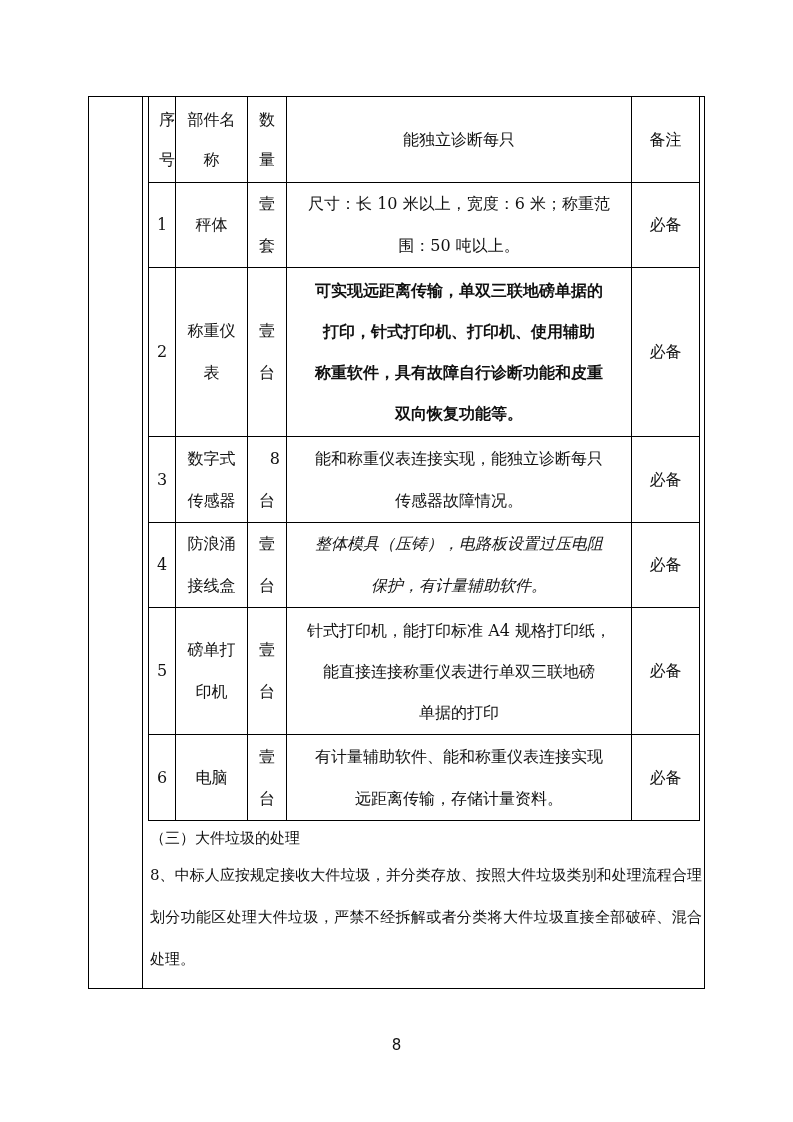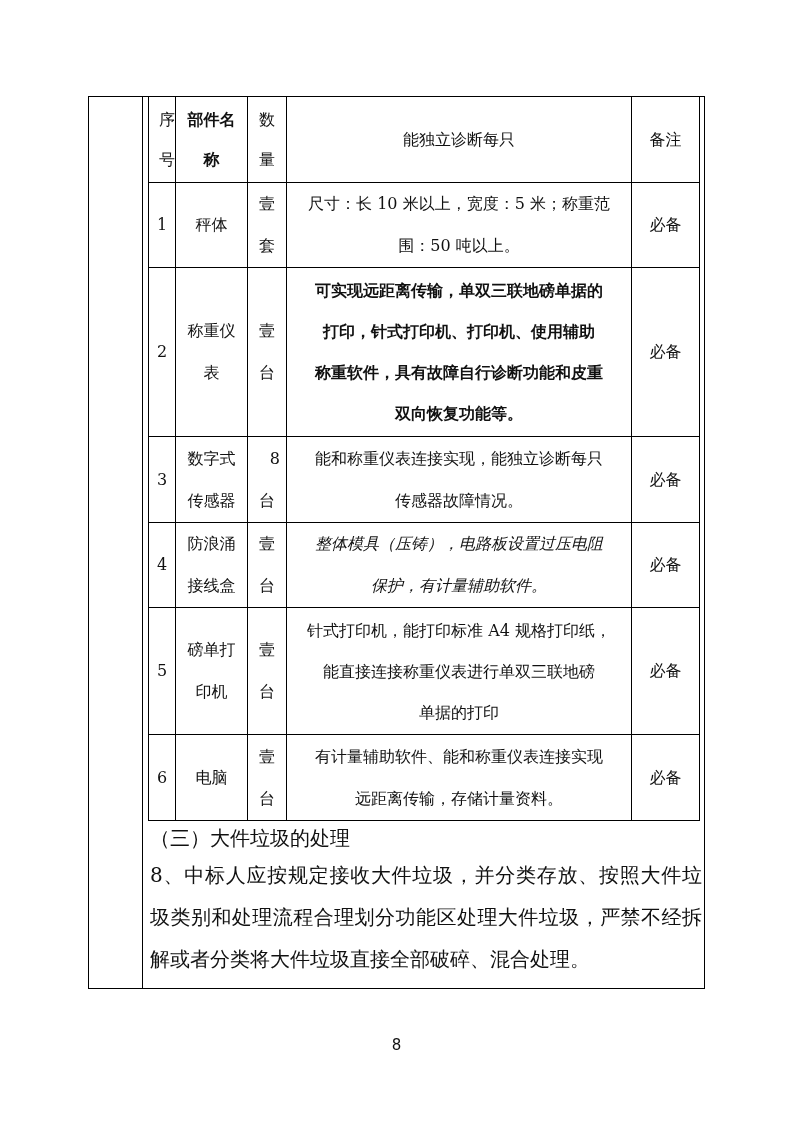--- a/index.html
+++ b/index.html
@@ -12,21 +12,21 @@
   .inner { position: absolute; left: 148px; top: 96px; border-collapse: collapse; table-layout: fixed; }
   .inner td { border: 1px solid #000; padding: 0; text-align: center; vertical-align: middle;
               font-size: 16px; line-height: 34px; }
   .inner td.spec { padding: 0 4px; line-height: 34px; }
   .inner td.seq { text-align: left; padding-left: 8px; }
   .inner td.qty { line-height: 42px; }
   .inner .hdr td { height: 85px; }
   .col-seq { width: 27px; } .col-name { width: 72px; } .col-qty { width: 39px; }
   .col-spec { width: 345px; } .col-note { width: 68px; }
   .below { position: absolute; left: 150px; top: 822px; width: 552px;
-           font-size: 20px; }
+           font-size: 15px; }
   .below .heading { height: 32px; line-height: 32px; }
   .below .para { line-height: 42px; text-align: justify; text-align-last: left; }
   .pagenum { position: absolute; left: 0; width: 793px; top: 1036px; text-align: center;
              font-family: "DejaVu Sans", "Liberation Sans", sans-serif; font-size: 15px; }
 </style>
 </head>
 <body>
 
 <div class="page">
   <div class="outer"></div>
@@ -39,21 +39,21 @@
         <col class="col-qty">
         <col class="col-spec">
         <col class="col-note">
     </colgroup>
     <tbody>
         <tr class="hdr">
       <td class="seq" style="padding-left:10px;line-height:40px;">
         <div>序</div>
         <div>号</div>
       </td>
-      <td style="line-height:40px;font-weight:bold;">
+      <td style="line-height:40px;">
         <div>部件名</div>
         <div>称</div>
       </td>
       <td style="line-height:40px;">
         <div>数</div>
         <div>量</div>
       </td>
       <td>能独立诊断每只</td>
       <td>备注</td>
     </tr>
@@ -61,21 +61,21 @@
     <tr style="height:85px;">
       <td class="seq">1</td>
       <td>
             <div>秤体</div>
           </td>
       <td class="qty">
         <div>壹</div>
         <div>套</div>
       </td>
       <td class="spec" style="line-height:42px;">
-        <div>尺寸：长 10 米以上，宽度：5 米；称重范</div>
+        <div>尺寸：长 10 米以上，宽度：6 米；称重范</div>
         <div>围：50 吨以上。</div>
       </td>
       <td>必备</td>
     </tr>
 
     <tr style="height:169px;">
       <td class="seq">2</td>
       <td class="qty">
         <div>称重仪</div>
         <div>表</div>

